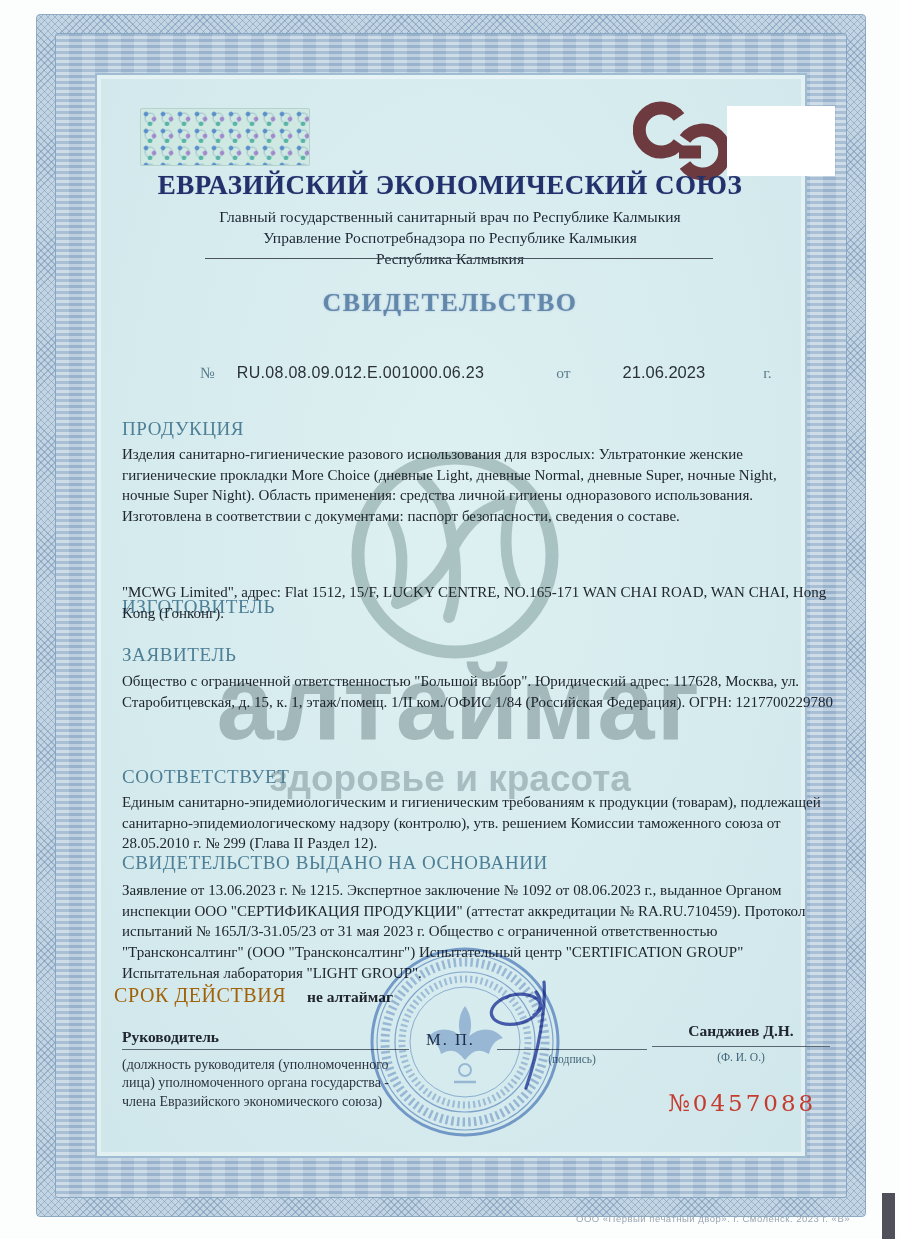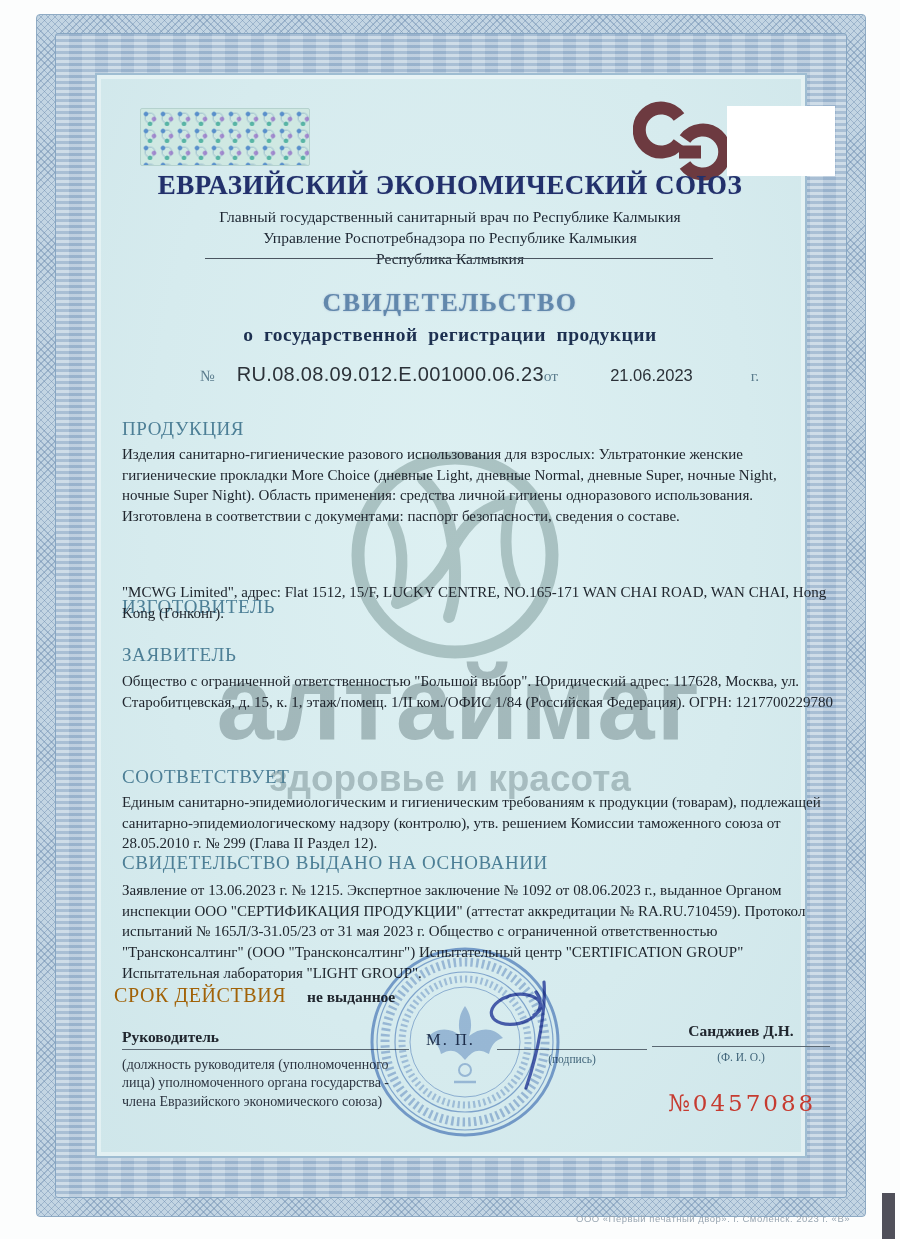--- a/index.html
+++ b/index.html
@@ -61,22 +61,22 @@
     position:absolute;left:90px;right:90px;top:288px;text-align:center;
     font-size:26px;font-weight:bold;color:#6288ac;letter-spacing:1.5px;
     text-shadow:0 0 2px rgba(110,130,180,.5);
   }
   .cert-subtitle{
     position:absolute;left:90px;right:90px;top:324px;text-align:center;
     font-size:19.5px;font-weight:bold;color:#1d3050;word-spacing:5px;letter-spacing:.5px;
   }
   .number-row{position:absolute;left:200px;top:363px;display:flex;align-items:baseline;color:#2b3138;}
   .no-sign,.from-label,.year-label{font-size:15.5px;color:#5c7d8e;}
-  .reg-number{font-family:"Liberation Sans",sans-serif;font-size:20px;margin-left:22px;letter-spacing:.3px;}
-  .from-label{}
+  .reg-number{font-family:"Liberation Sans",sans-serif;font-size:16px;margin-left:22px;letter-spacing:.3px;}
+  .from-label{margin-left:72px;}
   .reg-date{font-family:"Liberation Sans",sans-serif;font-size:16.5px;margin-left:52px;}
   .year-label{margin-left:58px;}
   
   .sec-heading{position:absolute;font-size:19px;color:#4d7f96;letter-spacing:.6px;}
   .sec-body{position:absolute;font-size:15px;line-height:1.38;color:#20262e;text-align:left;}
   
   .wm-leaf{position:absolute;left:345px;top:445px;opacity:.52;mix-blend-mode:multiply;}
   .wm-brand{
     position:absolute;left:0;right:0;top:652px;text-align:center;
     font-family:"Liberation Sans",sans-serif;font-weight:bold;font-size:103px;
@@ -147,21 +147,20 @@
 
   <div class="union-title">ЕВРАЗИЙСКИЙ ЭКОНОМИЧЕСКИЙ СОЮЗ</div>
   <div class="authority">
     <div>Главный государственный санитарный врач по Республике Калмыкия</div>
     <div>Управление Роспотребнадзора по Республике Калмыкия</div>
     <div>Республика Калмыкия</div>
   </div>
   <div class="rule"></div>
 
   <div class="cert-title">СВИДЕТЕЛЬСТВО</div>
-  <div class="cert-subtitle">о государственной регистрации продукции</div>
 
   <div class="number-row">
     <span class="no-sign">№</span>
     <span class="reg-number">RU.08.08.09.012.Е.001000.06.23</span>
     <span class="from-label">от</span>
     <span class="reg-date">21.06.2023</span>
     <span class="year-label">г.</span>
   </div>
 
   <div class="sec-heading" style="left:122px;top:418px;">ПРОДУКЦИЯ</div>
@@ -173,21 +172,21 @@
   <div class="sec-heading" style="left:122px;top:644px;">ЗАЯВИТЕЛЬ</div>
   <div class="sec-body" style="left:122px;top:671px;width:718px;">Общество с ограниченной ответственностью "Большой выбор". Юридический адрес: 117628, Москва, ул. Старобитцевская, д. 15, к. 1, этаж/помещ. 1/II ком./ОФИС 1/84 (Российская Федерация). ОГРН: 1217700229780</div>
 
   <div class="sec-heading" style="left:122px;top:766px;">СООТВЕТСТВУЕТ</div>
   <div class="sec-body" style="left:122px;top:792px;width:700px;">Единым санитарно-эпидемиологическим и гигиеническим требованиям к продукции (товарам), подлежащей санитарно-эпидемиологическому надзору (контролю), утв. решением Комиссии таможенного союза от 28.05.2010 г. № 299 (Глава II Раздел 12).</div>
 
   <div class="sec-heading" style="left:122px;top:852px;">СВИДЕТЕЛЬСТВО ВЫДАНО НА ОСНОВАНИИ</div>
   <div class="sec-body" style="left:122px;top:880px;width:706px;">Заявление от 13.06.2023 г. № 1215. Экспертное заключение № 1092 от 08.06.2023 г., выданное Органом инспекции ООО "СЕРТИФИКАЦИЯ ПРОДУКЦИИ" (аттестат аккредитации № RA.RU.710459). Протокол испытаний № 165Л/3-31.05/23 от 31 мая 2023 г. Общество с ограниченной ответственностью "Трансконсалтинг" (ООО "Трансконсалтинг") Испытательный центр "CERTIFICATION GROUP" Испытательная лаборатория "LIGHT GROUP".</div>
 
   <div class="validity-heading">СРОК ДЕЙСТВИЯ</div>
-  <div class="validity-value">не выданное</div>
+  <div class="validity-value">не алтаймаг</div>
 
   <div class="pos-label">Руководитель</div>
   <div class="sig-line line-position"></div>
   <div class="mp-label">М. П.</div>
   <div class="sig-line line-sign"></div>
   <div class="sign-caption">(подпись)</div>
   <div class="signer-name">Санджиев Д.Н.</div>
   <div class="sig-line line-name"></div>
   <div class="fio-caption">(Ф. И. О.)</div>
   <div class="pos-caption">(должность руководителя (уполномоченного лица) уполномоченного органа государства - члена Евразийского экономического союза)</div>

